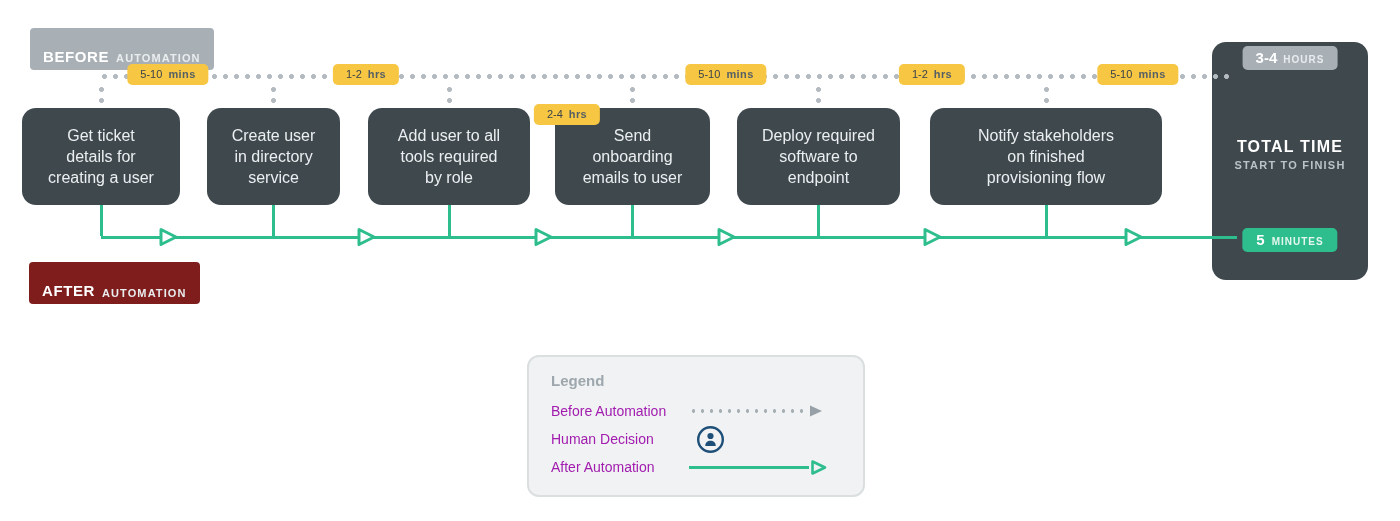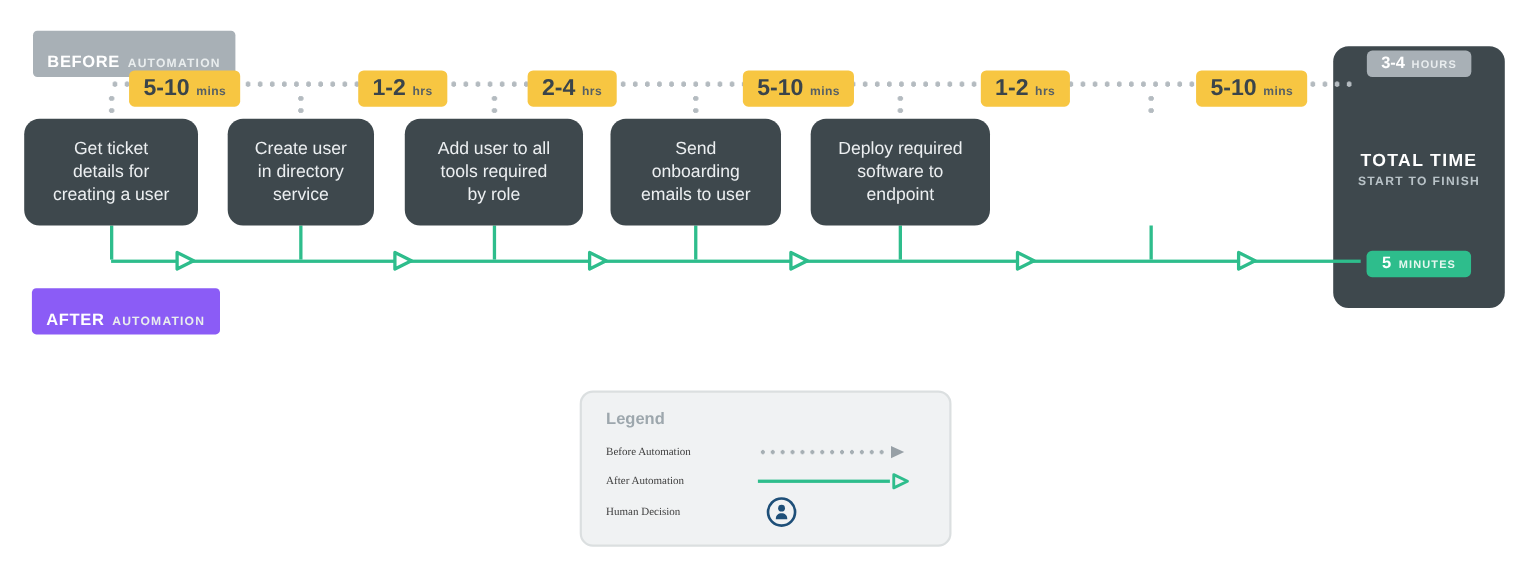--- a/index.html
+++ b/index.html
@@ -8,40 +8,40 @@
     font-family:"Liberation Sans", sans-serif;
   }
   
   .mode-badge{
     position:absolute;display:flex;align-items:baseline;gap:7px;
     padding:20px 13px 5px 13px;border-radius:4px;white-space:nowrap;z-index:5;
   }
   .mode-badge .strong{font-size:15px;font-weight:bold;color:#ffffff;letter-spacing:.6px;}
   .mode-badge .rest{font-size:11px;font-weight:bold;color:#e9edee;letter-spacing:1.1px;}
   .badge-before{left:30px;top:28px;background:#a8b0b6;}
-  .badge-after{left:29px;top:262px;background:#8b5cf6;}
+  .badge-after{left:29px;top:262px;background:#7f1d1d;align-items:flex-end;}
 
   
   .hdots{
     position:absolute;left:99px;top:74px;width:1133px;height:5px;z-index:3;
     background-image:radial-gradient(circle,#b4bbc0 2.2px,rgba(180,187,192,0) 2.5px);
     background-size:11px 5px;background-repeat:repeat-x;
   }
   .vdots{
     position:absolute;top:84px;width:5px;height:22px;z-index:3;
     background-image:radial-gradient(circle,#b4bbc0 2.2px,rgba(180,187,192,0) 2.5px);
     background-size:5px 11px;background-repeat:repeat-y;
   }
   
   .time-badge{
     position:absolute;top:64px;transform:translateX(-50%);z-index:6;
     background:#f7c642;border-radius:5px;padding:4px 13px 5px 13px;
     display:flex;align-items:baseline;gap:6px;white-space:nowrap;
   }
-  .time-badge .tv{font-size:21px;font-weight:bold;color:#3a444a;}
+  .time-badge .tv{font-size:11px;font-weight:normal;color:#3a444a;}
   .time-badge .tu{font-size:11px;font-weight:bold;color:#555f65;letter-spacing:.4px;}
 
   
   .stepbox{
     position:absolute;top:108px;height:97px;background:#3e484d;border-radius:14px;
     display:flex;align-items:center;justify-content:flex-start;z-index:4;
   }
   .stepbox .t{
     color:#eceff1;font-size:16px;line-height:21px;text-align:center;margin:0 auto;
   }
@@ -79,21 +79,21 @@
   .panel .minutes-badge .tu{font-size:10px;font-weight:bold;color:#e4f7ef;letter-spacing:1px;}
 
   
   .legend{
     position:absolute;left:527px;top:355px;width:338px;height:142px;box-sizing:border-box;
     background:#f0f2f3;border:2px solid #dbdfe0;border-radius:12px;
     padding:15px 0 0 22px;z-index:2;
   }
   .legend .lg-title{font-size:15px;font-weight:bold;color:#9da7ad;margin-bottom:9px;}
   .legend .lg-row{display:flex;align-items:center;height:26px;}
-  .legend .lg-label{width:138px;font-size:10px;color:#404040;font-family:Liberation Serif, serif;}
+  .legend .lg-label{width:138px;font-size:14px;color:#a21caf;}
   .legend .lg-graphic{display:flex;align-items:center;}
   .legend .lg-dots{
     width:116px;height:4px;margin-right:3px;
     background-image:radial-gradient(circle,#a6afb4 1.7px,rgba(166,175,180,0) 1.9px);
     background-size:9px 4px;background-repeat:repeat-x;
   }
   .legend .lg-line{width:120px;height:3px;background:#2ebd8c;margin-right:0px;}
 </style>
 </head>
 <body>
@@ -115,21 +115,21 @@
   <div class="vdots" style="left:1043.5px;"></div>
 
   <div class="time-badge" style="left:168px;">
     <span class="tv">5-10</span>
     <span class="tu">mins</span>
   </div>
   <div class="time-badge" style="left:366px;">
     <span class="tv">1-2</span>
     <span class="tu">hrs</span>
   </div>
-  <div class="time-badge" style="left:520px;">
+  <div class="time-badge" style="left:567px;margin-top:40px;">
     <span class="tv">2-4</span>
     <span class="tu">hrs</span>
   </div>
   <div class="time-badge" style="left:726px;">
     <span class="tv">5-10</span>
     <span class="tu">mins</span>
   </div>
   <div class="time-badge" style="left:932px;">
     <span class="tv">1-2</span>
     <span class="tu">hrs</span>
@@ -146,20 +146,23 @@
     <div class="t" style="max-width:92px;">Create user in directory service</div>
   </div>
   <div class="stepbox" style="left:368px;width:162px;">
     <div class="t" style="max-width:108px;">Add user to all tools required by role</div>
   </div>
   <div class="stepbox" style="left:737px;width:163px;">
     <div class="t" style="max-width:120px;">Deploy required software to endpoint</div>
   </div>
   <div class="stepbox" style="left:555px;width:155px;">
     <div class="t" style="max-width:114px;">Send onboarding emails to user</div>
+  </div>
+  <div class="stepbox" style="left:930px;width:232px;">
+    <div class="t" style="max-width:152px;">Notify stakeholders on finished provisioning flow</div>
   </div>
 
   <div class="hline"></div>
   <div class="vline" style="left:99.5px;"></div>
   <div class="vline" style="left:272px;"></div>
   <div class="vline" style="left:447.5px;"></div>
   <div class="vline" style="left:631px;"></div>
   <div class="vline" style="left:817px;"></div>
   <div class="vline" style="left:1044.5px;"></div>
 
@@ -214,39 +217,39 @@
 
   <div class="legend">
     <div class="lg-title">Legend</div>
 
     <div class="lg-row">
       <div class="lg-label">Before Automation</div>
       <div class="lg-graphic">
         <div class="lg-dots"></div>
         <svg width="16" height="14">
           <path d="M2 1.5 L14 7 L2 12.5 Z" fill="#97a0a6"></path>
-        </svg>
-      </div>
-    </div>
-
-    <div class="lg-row">
-      <div class="lg-label">After Automation</div>
-      <div class="lg-graphic">
-        <div class="lg-line"></div>
-        <svg width="19" height="17">
-          <path d="M3.5 2.5 L16 8.5 L3.5 14.5 Z" fill="#f0f2f3" stroke="#2ebd8c" stroke-width="2.6" stroke-linejoin="round"></path>
         </svg>
       </div>
     </div>
 
     <div class="lg-row" style="height:30px;">
       <div class="lg-label">Human Decision</div>
       <div class="lg-graphic" style="margin-left:7px;">
         <svg width="29" height="29" viewBox="0 0 29 29">
           <circle cx="14.5" cy="14.5" r="12.3" fill="none" stroke="#1e4f78" stroke-width="2.4"></circle>
           <circle cx="14.5" cy="11" r="3.1" fill="#1e4f78"></circle>
           <path d="M9.3 20.6 c0-3.1 2.3-4.9 5.2-4.9 s5.2 1.8 5.2 4.9 v0.4 h-10.4 z" fill="#1e4f78"></path>
         </svg>
       </div>
     </div>
+
+    <div class="lg-row">
+      <div class="lg-label">After Automation</div>
+      <div class="lg-graphic">
+        <div class="lg-line"></div>
+        <svg width="19" height="17">
+          <path d="M3.5 2.5 L16 8.5 L3.5 14.5 Z" fill="#f0f2f3" stroke="#2ebd8c" stroke-width="2.6" stroke-linejoin="round"></path>
+        </svg>
+      </div>
+    </div>
   </div>
 
 </div>
 
 </body></html>

